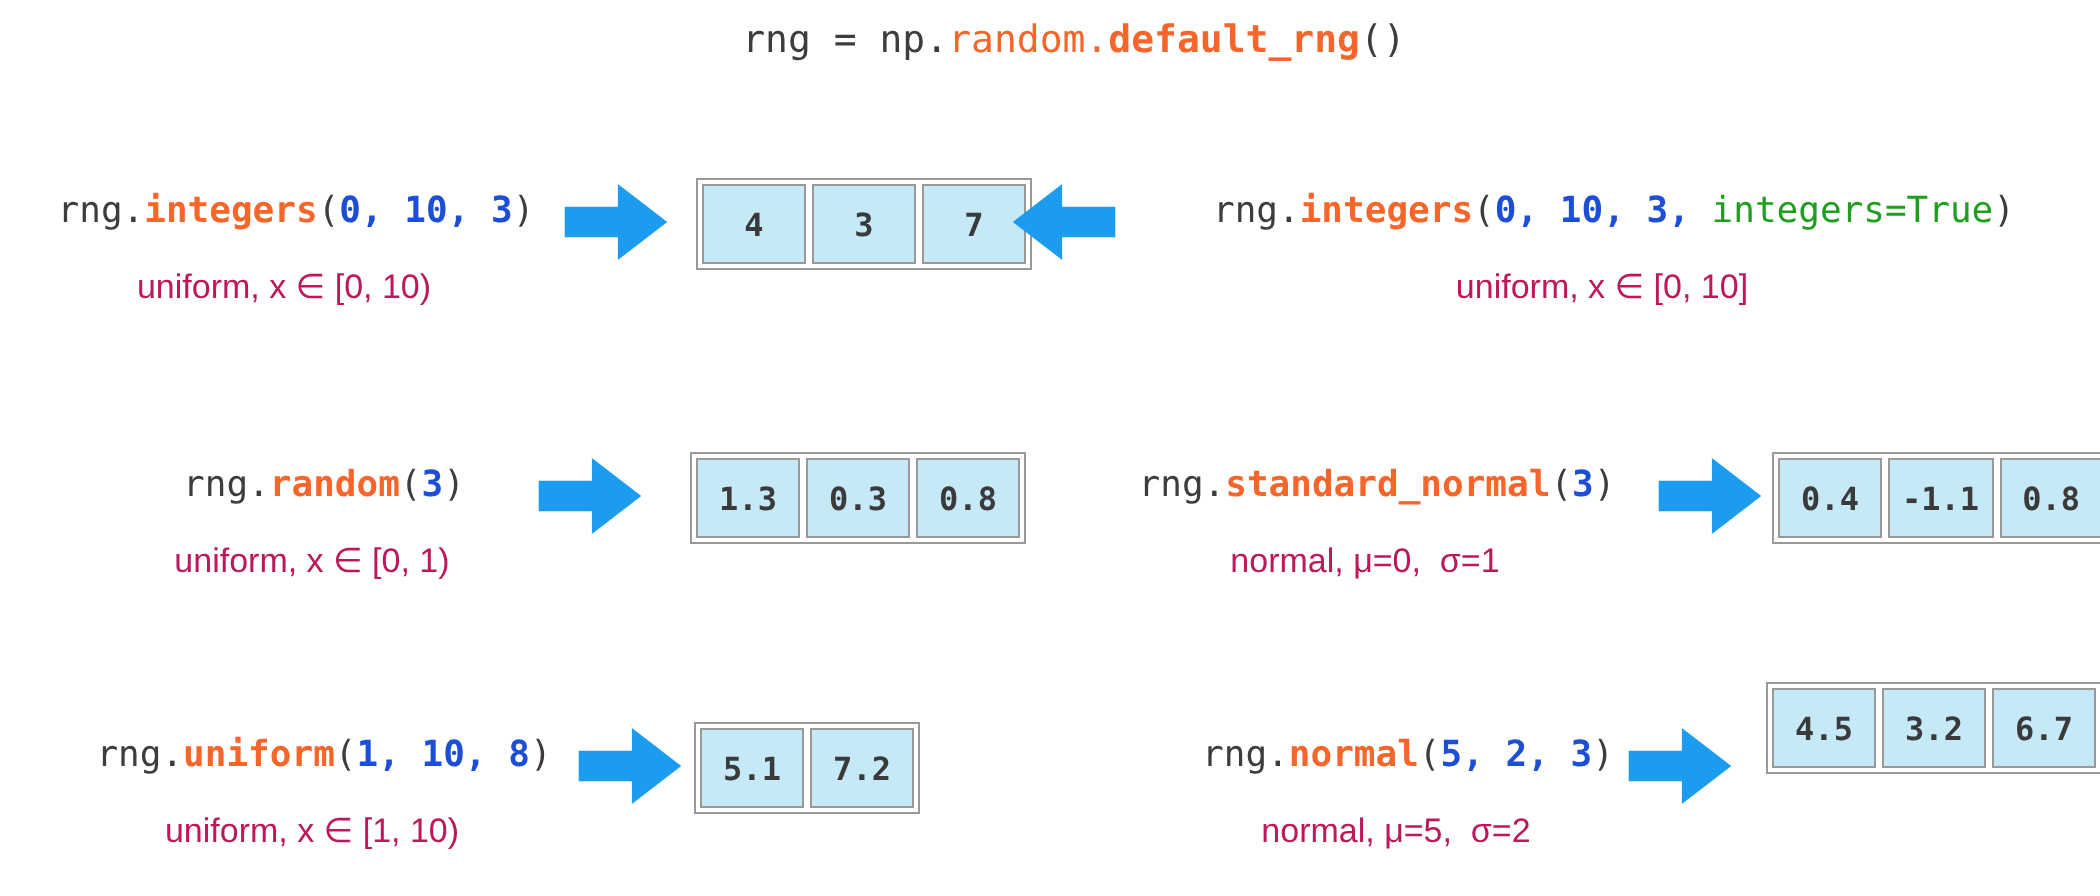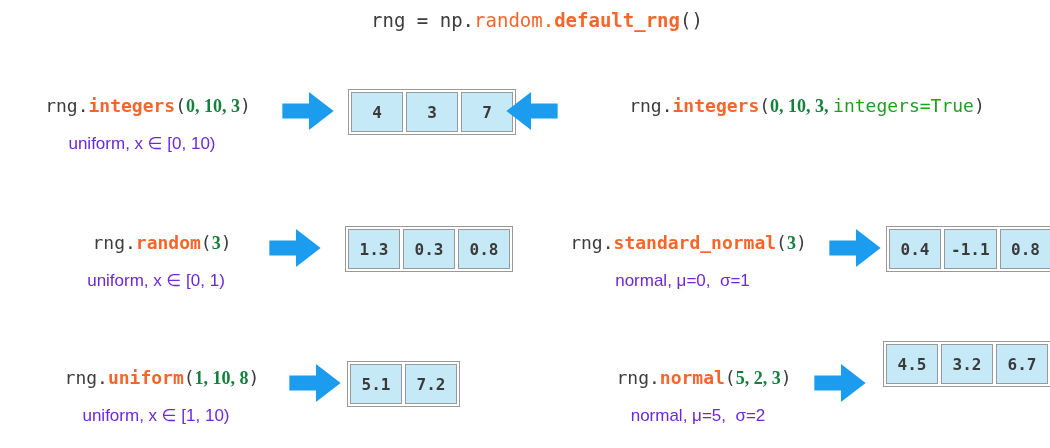--- a/index.html
+++ b/index.html
@@ -17,28 +17,28 @@
     color:#3d3d3d;
     margin-left:12px;
   }
   .title{
     position:absolute;top:9px;left:0;width:1050px;
     text-align:center;font-size:19px;
   }
   .c-dark{color:#3d3d3d;}
   .c-orange{color:#f6662a;font-weight:bold;}
   .c-orange-n{color:#f6662a;}
-  .c-blue{color:#15803d;font-weight:bold;font-family:Liberation Serif, serif;}
+  .c-blue{color:#1d4ed8;font-weight:bold;}
   .c-green{color:#1f9e1f;}
   .group{position:absolute;text-align:center;}
   .sublabel{
     margin-top:16px;
     font-family:"Liberation Sans","DejaVu Sans",sans-serif;
     font-size:17px;line-height:22px;
-    color:#6d28d9;
+    color:#be185d;
     white-space:pre;
   }
   .arrow{position:absolute;width:54px;height:38px;}
   .array-box{
     position:absolute;
     display:inline-flex;
     gap:3px;
     padding:2px;
     border:1.5px solid #999999;
     background:#ffffff;
@@ -76,20 +76,21 @@
     <div class="cell">3</div>
     <div class="cell">7</div>
   </div>
 
   <svg class="arrow" style="left:505px;top:92px;" viewBox="0 0 54 40">
       <path d="M54 12 H26 V0 L0 20 L26 40 V28 H54 Z" fill="#1b9cee"></path>
     </svg>
 
   <div class="group" style="left:560px;top:95px;width:482px;">
     <div class="code"><span class="c-dark">rng.</span><span class="c-orange">integers</span><span class="c-dark">(</span><span class="c-blue">0, 10, 3, </span><span class="c-green">integers=True</span><span class="c-dark">)</span></div>
+    <div class="sublabel">uniform, x ∈ [0, 10]</div>
   </div>
 
   <div class="group" style="left:20px;top:232px;width:272px;">
     <div class="code"><span class="c-dark">rng.</span><span class="c-orange">random</span><span class="c-dark">(</span><span class="c-blue">3</span><span class="c-dark">)</span></div>
     <div class="sublabel">uniform, x ∈ [0, 1)</div>
   </div>
 
   <svg class="arrow" style="left:268px;top:229px;" viewBox="0 0 54 40">
       <path d="M0 12 H28 V0 L54 20 L28 40 V28 H0 Z" fill="#1b9cee"></path>
     </svg>

